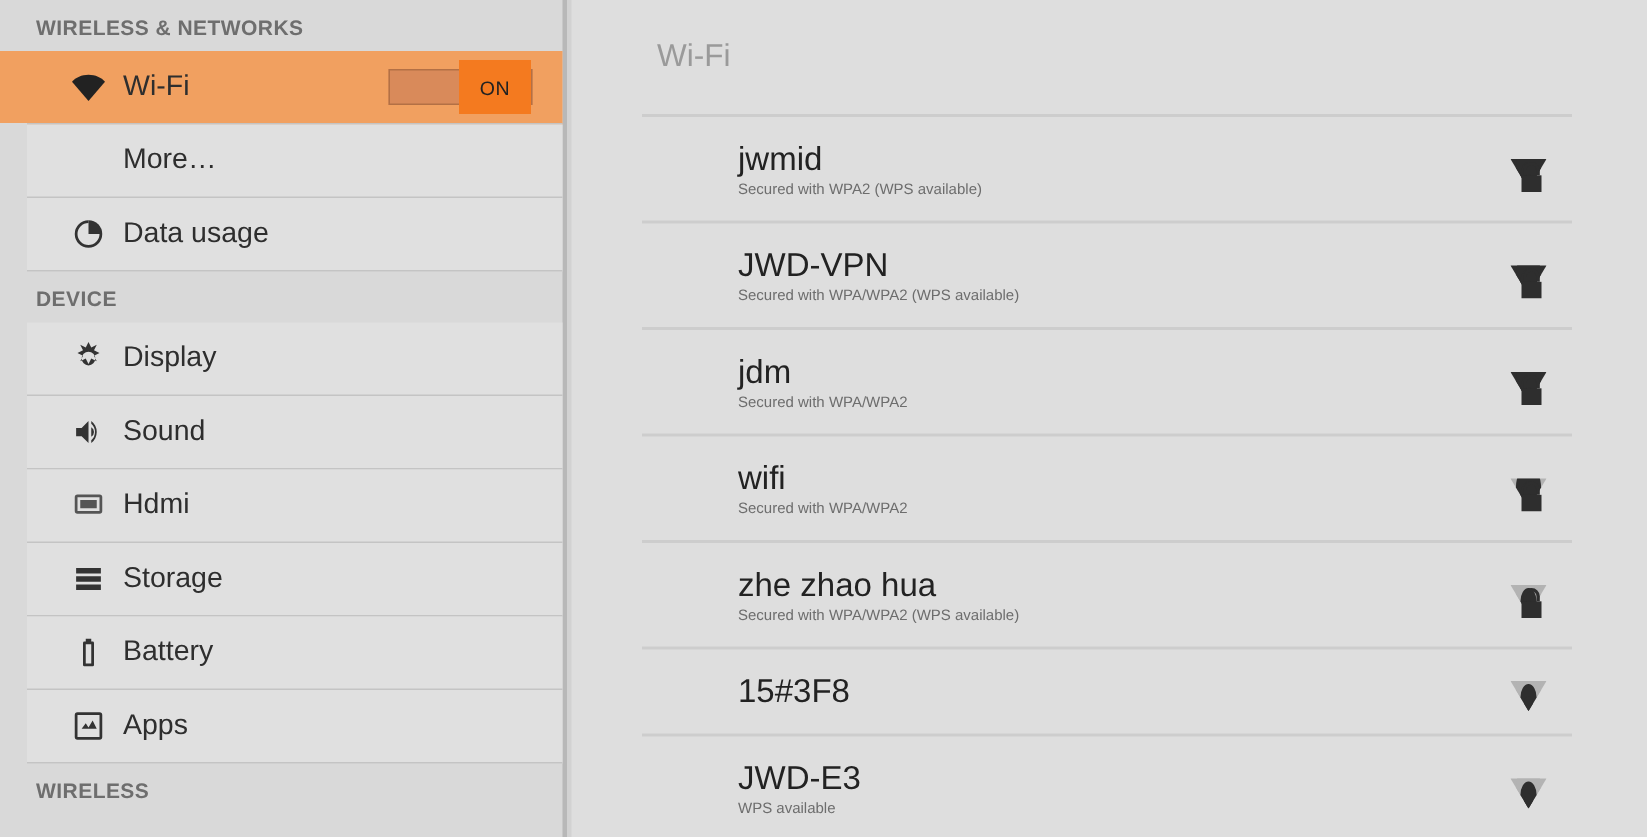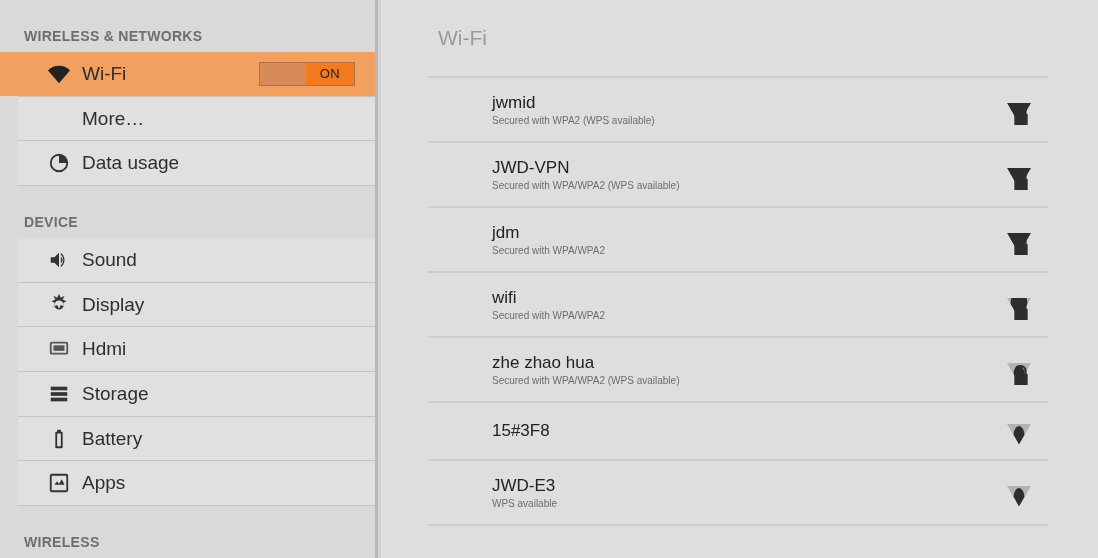--- a/index.html
+++ b/index.html
@@ -3,40 +3,40 @@
 <meta charset="utf-8">
 <style>
   * { box-sizing: border-box; margin: 0; padding: 0; }
   html, body { width: 1098px; height: 558px; font-family: "Helvetica Neue", Arial, sans-serif; background: #d5d5d5; overflow: hidden; }
   .app { display: flex; width: 100%; height: 100%; }
   
   
   .sidebar { width: 378px; background: #d9d9d9; border-right: 3px solid #b8b8b8; display: flex; flex-direction: column; position: relative; }
   .sidebar::after { content: ""; position: absolute; right: -6px; top: 0; bottom: 0; width: 3px; background: rgba(0,0,0,0.05); }
   
-  .section-header { font-size: 14px; font-weight: bold; color: #6e6e6e; padding: 28px 0 8px 24px; letter-spacing: 0.3px; }
+  .section-header { font-size: 14px; font-weight: bold; color: #6e6e6e; padding: 10px 0 8px 24px; letter-spacing: 0.3px; }
   
   .item { display: flex; align-items: center; height: 49px; padding: 0 20px 0 30px; margin-left: 18px; border-bottom: 1px solid #c4c4c4; background: #e0e0e0; cursor: pointer; position: relative; }
   .item.selected { background: #f1a060; }
   .item.selected::before { content: ""; position: absolute; left: -18px; top: 0; bottom: 0; width: 18px; background: #f1a060; }
   .item .icon { width: 22px; height: 22px; margin-right: 12px; display: flex; align-items: center; justify-content: center; flex-shrink: 0; }
   .item .label { font-size: 19px; color: #2e2e2e; }
   
   .toggle { margin-left: auto; width: 96px; height: 24px; background: #d98a5a; border: 1px solid #b37045; display: flex; align-items: center; justify-content: flex-end; position: relative; }
-  .toggle-handle { width: 48px; height: 22px; background: #f47a1f; display: flex; align-items: center; justify-content: center; font-size: 13px; font-weight: 500; color: #222; letter-spacing: 0.5px; }
+  .toggle-handle { width: 48px; height: 36px; background: #f47a1f; display: flex; align-items: center; justify-content: center; font-size: 13px; font-weight: 500; color: #222; letter-spacing: 0.5px; }
   
   
   .main { flex: 1; background: #dedede; padding: 16px 50px 0 50px; display: flex; flex-direction: column; overflow: hidden; }
   .main-title { font-size: 21px; color: #9a9a9a; padding: 10px 0 26px 10px; }
   
   .network-list { list-style: none; overflow-y: auto; }
   .network { display: flex; align-items: center; padding: 15px 16px 15px 64px; border-bottom: 2px solid #cdcdcd; cursor: pointer; }
   .network:first-child { border-top: 2px solid #cdcdcd; }
   .network-text { flex: 1; }
-  .network-name { font-size: 17px; color: #222; }
+  .network-name { font-size: 22px; color: #222; }
   .network-sub { font-size: 10px; color: #6d6d6d; margin-top: 2px; }
   .network-signal { width: 26px; height: 26px; display: flex; align-items: flex-end; justify-content: center; position: relative; }
   
   
   .wifi-arc { position: relative; width: 24px; height: 20px; }
   .wifi-arc svg { width: 24px; height: 20px; }
   .lock-mini { position: absolute; right: -2px; bottom: -2px; width: 8px; height: 9px; }
   
   
   svg { display: block; }
@@ -75,33 +75,33 @@
           </svg>
       </span>
       <span class="label">Data usage</span>
     </div>
 
     <div class="section-header">DEVICE</div>
 
     <div class="item">
       <span class="icon">
         <svg viewBox="0 0 24 24">
+            <path fill="#333" d="M12 7a5 5 0 1 0 0 10 5 5 0 0 0 0-10zm0-7l2 4 4-2-2 4 4 2-4 2 2 4-4-2-2 4-2-4-4 2 2-4-4-2 4-2-2-4 4 2 2-4z"></path>
+          </svg>
+      </span>
+      <span class="label">Display</span>
+    </div>
+
+    <div class="item">
+      <span class="icon">
+        <svg viewBox="0 0 24 24">
             <path fill="#333" d="M3 9v6h4l5 5V4L7 9H3zm13 3a4 4 0 0 0-2-3.5v7A4 4 0 0 0 16 12zm-2-8v2a8 8 0 0 1 0 12v2a10 10 0 0 0 0-16z"></path>
           </svg>
       </span>
       <span class="label">Sound</span>
-    </div>
-
-    <div class="item">
-      <span class="icon">
-        <svg viewBox="0 0 24 24">
-            <path fill="#333" d="M12 7a5 5 0 1 0 0 10 5 5 0 0 0 0-10zm0-7l2 4 4-2-2 4 4 2-4 2 2 4-4-2-2 4-2-4-4 2 2-4-4-2 4-2-2-4 4 2 2-4z"></path>
-          </svg>
-      </span>
-      <span class="label">Display</span>
     </div>
 
     <div class="item">
       <span class="icon">
         <svg viewBox="0 0 24 24">
             <rect x="3" y="5" width="18" height="12" rx="1" fill="none" stroke="#555" stroke-width="2"></rect>
             <rect x="6" y="8" width="12" height="6" fill="#555"></rect>
           </svg>
       </span>
       <span class="label">Hdmi</span>

